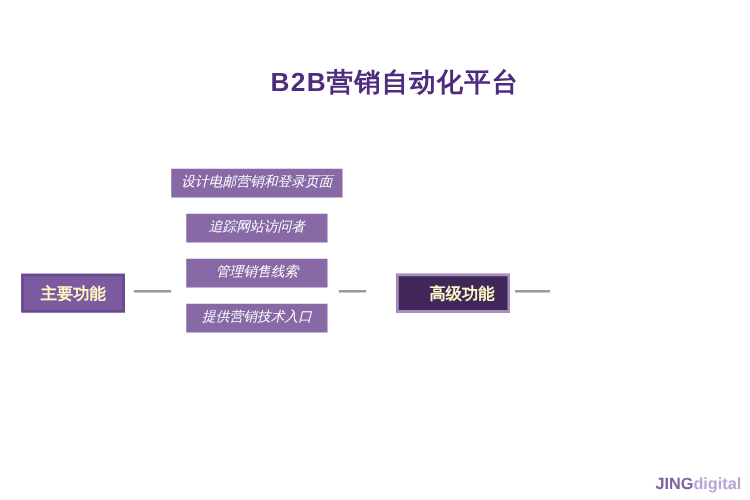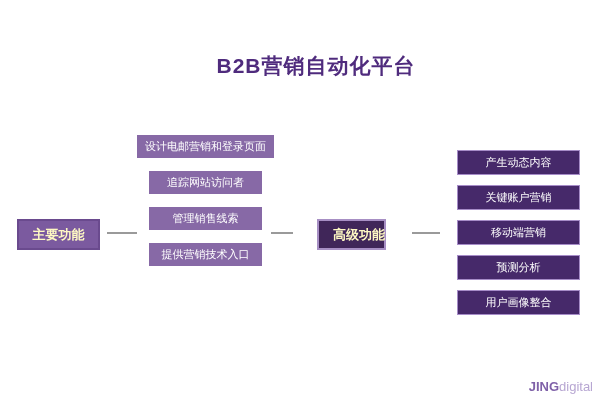--- a/index.html
+++ b/index.html
@@ -15,52 +15,52 @@
   .group-label{
     position:absolute;box-sizing:border-box;height:31px;
     text-align:center;font-size:13px;font-weight:bold;color:#fef9c3;
     line-height:27px;white-space:nowrap;
   }
   .group-label.primary{
     left:17px;top:219px;width:83px;
     background:#7b5a9f;border:2px solid #6a4a8e;
   }
   .group-label.advanced{
-    left:317px;top:219px;width:69px;
+    left:317px;top:219px;width:91px;
     background:#402659;border:2px solid #a78fc4;padding-left:14px;
   }
   
   .col{
     position:absolute;display:flex;flex-direction:column;align-items:center;
   }
   .col.primary-col{left:130px;top:135px;width:151px;gap:13px;}
   .col.advanced-col{left:448px;top:150px;width:141px;gap:10px;}
   .p-box{
     box-sizing:border-box;min-width:113px;padding:6px 8px;
     background:#8769a6;color:#ffffff;font-size:11px;line-height:11px;
-    text-align:center;white-space:nowrap;
+    text-align:center;white-space:nowrap;font-style:italic;
   }
   .a-box{
     box-sizing:border-box;min-width:123px;padding:6px 8px;
     background:#46296a;border:1px solid #a68cc8;
     color:#ffffff;font-size:11px;line-height:11px;
     text-align:center;white-space:nowrap;
   }
   
   .connector{position:absolute;height:2px;background:#9a9a9a;}
   .line-1{left:107px;top:232px;width:30px;}
   .line-2{left:271px;top:232px;width:22px;}
   .line-3{left:412px;top:232px;width:28px;}
   
   .logo{
     position:absolute;top:379px;right:7px;font-size:13px;line-height:15px;
     white-space:nowrap;
   }
   .logo .bold{font-weight:bold;color:#7f61a8;margin-top:24px;}
-  .logo .light{font-weight:normal;color:#b7a6d2;}
+  .logo .light{font-weight:bold;color:#b7a6d2;}
 </style>
 </head>
 <body>
 
 <div class="stage">
 
   <div class="title">B2B营销自动化平台</div>
 
   <div class="group-label primary">主要功能</div>
   <div class="connector line-1"></div>
@@ -70,25 +70,18 @@
     <div class="p-box">追踪网站访问者</div>
     <div class="p-box">管理销售线索</div>
     <div class="p-box">提供营销技术入口</div>
   </div>
 
   <div class="connector line-2"></div>
 
   <div class="group-label advanced">高级功能</div>
   <div class="connector line-3"></div>
 
-  <div class="col advanced-col">
-    <div class="a-box">产生动态内容</div>
-    <div class="a-box">关键账户营销</div>
-    <div class="a-box">移动端营销</div>
-    <div class="a-box">预测分析</div>
-    <div class="a-box">用户画像整合</div>
-  </div>
 
   <div class="logo">
     <span class="bold">JING</span><span class="light">digital</span>
   </div>
 
 </div>
 
 </body></html>

